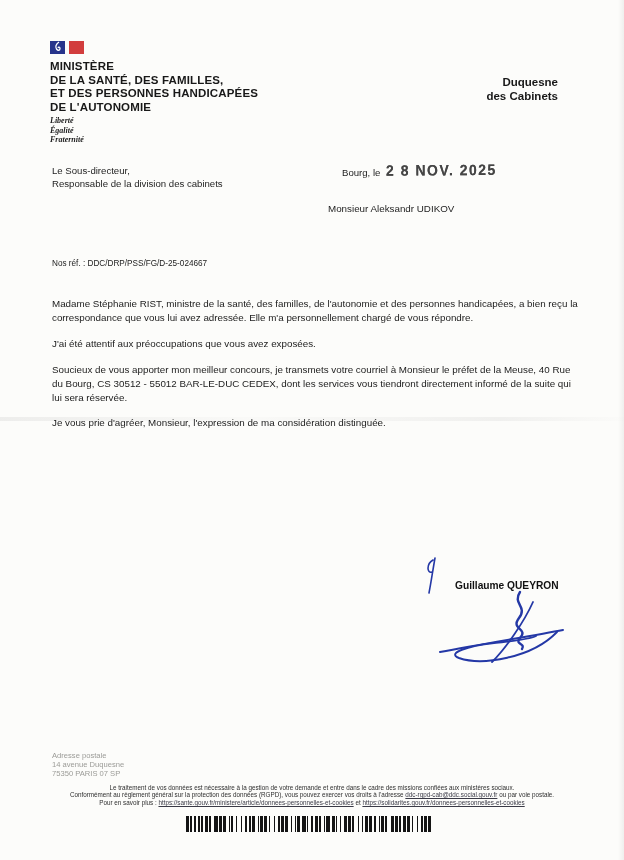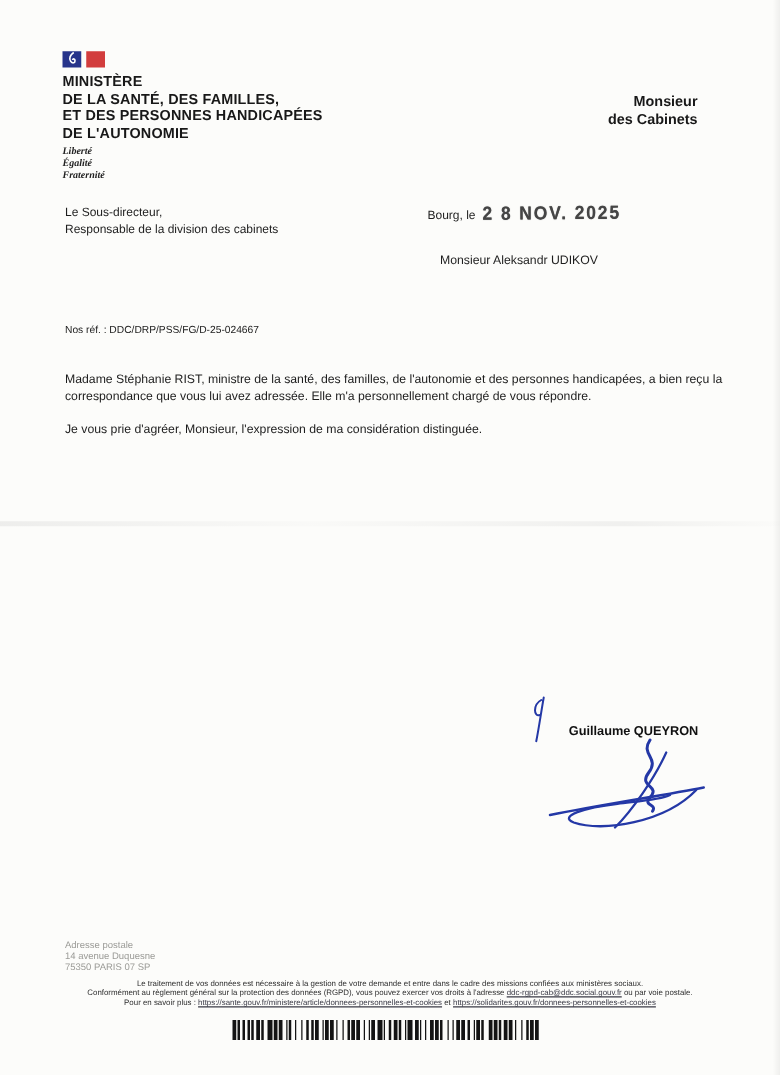--- a/index.html
+++ b/index.html
@@ -30,21 +30,21 @@
     font-size:8px;line-height:9.6px;color:#222;}
   .division{position:absolute;right:66px;top:76px;text-align:right;
     font-weight:bold;font-size:11.5px;line-height:13.5px;color:#181818;}
 
   
   .sender{position:absolute;left:52px;top:164px;font-size:9.6px;line-height:13px;}
   .place{position:absolute;left:342px;top:167px;font-size:9.6px;}
   .stamp{position:absolute;left:386px;top:162px;font-size:14px;font-weight:bold;
     letter-spacing:1.5px;color:#454545;transform:scaleY(1.08) rotate(-.4deg);
     text-shadow:0 0 .6px #666;white-space:pre;}
-  .recipient{position:absolute;left:352px;top:203px;font-size:9.8px;}
+  .recipient{position:absolute;left:328px;top:203px;font-size:9.8px;}
   .reference{position:absolute;left:52px;top:259px;font-size:8.2px;color:#222;}
 
   
   .body{position:absolute;left:52px;top:297px;width:526px;
     font-size:9.8px;line-height:13.9px;color:#1c1c1c;}
   .body .salutation{margin:0 0 20px 0;}
   .body p{margin:0 0 12px 0;}
 
   
   .paraph{position:absolute;left:421px;top:556px;}
@@ -84,36 +84,38 @@
     <div>DE L'AUTONOMIE</div>
   </div>
 
   <div class="motto">
     <div>Liberté</div>
     <div>Égalité</div>
     <div>Fraternité</div>
   </div>
 
   <div class="division">
-    <div>Monsieur</div>
+    <div>Duquesne</div>
     <div>des Cabinets</div>
   </div>
 
   <div class="sender">
     <div>Le Sous-directeur,</div>
     <div>Responsable de la division des cabinets</div>
   </div>
 
   <div class="place">Bourg, le</div>
   <div class="stamp">2 8 NOV. 2025</div>
   <div class="recipient">Monsieur Aleksandr UDIKOV</div>
   <div class="reference">Nos réf. : DDC/DRP/PSS/FG/D-25-024667</div>
 
   <div class="body">
     <p>Madame Stéphanie RIST, ministre de la santé, des familles, de l'autonomie et des personnes handicapées, a bien reçu la correspondance que vous lui avez adressée. Elle m'a personnellement chargé de vous répondre.</p>
+    <p>J'ai été attentif aux préoccupations que vous avez exposées.</p>
+    <p>Soucieux de vous apporter mon meilleur concours, je transmets votre courriel à Monsieur le préfet de la Meuse, 40 Rue du Bourg, CS 30512 - 55012 BAR-LE-DUC CEDEX, dont les services vous tiendront directement informé de la suite qui lui sera réservée.</p>
     <p>Je vous prie d'agréer, Monsieur, l'expression de ma considération distinguée.</p>
   </div>
 
   <div class="paraph">
     <svg width="22" height="40" viewBox="0 0 22 40">
       <path d="M12,4 C5,8 6,18 11,16 M14,2 C12,13 10,27 8,37" fill="none" stroke="#2438a6" stroke-width="1.6" stroke-linecap="round"></path>
     </svg>
   </div>
   <div class="sig-name">Guillaume QUEYRON</div>
   <div class="sig-ink">

